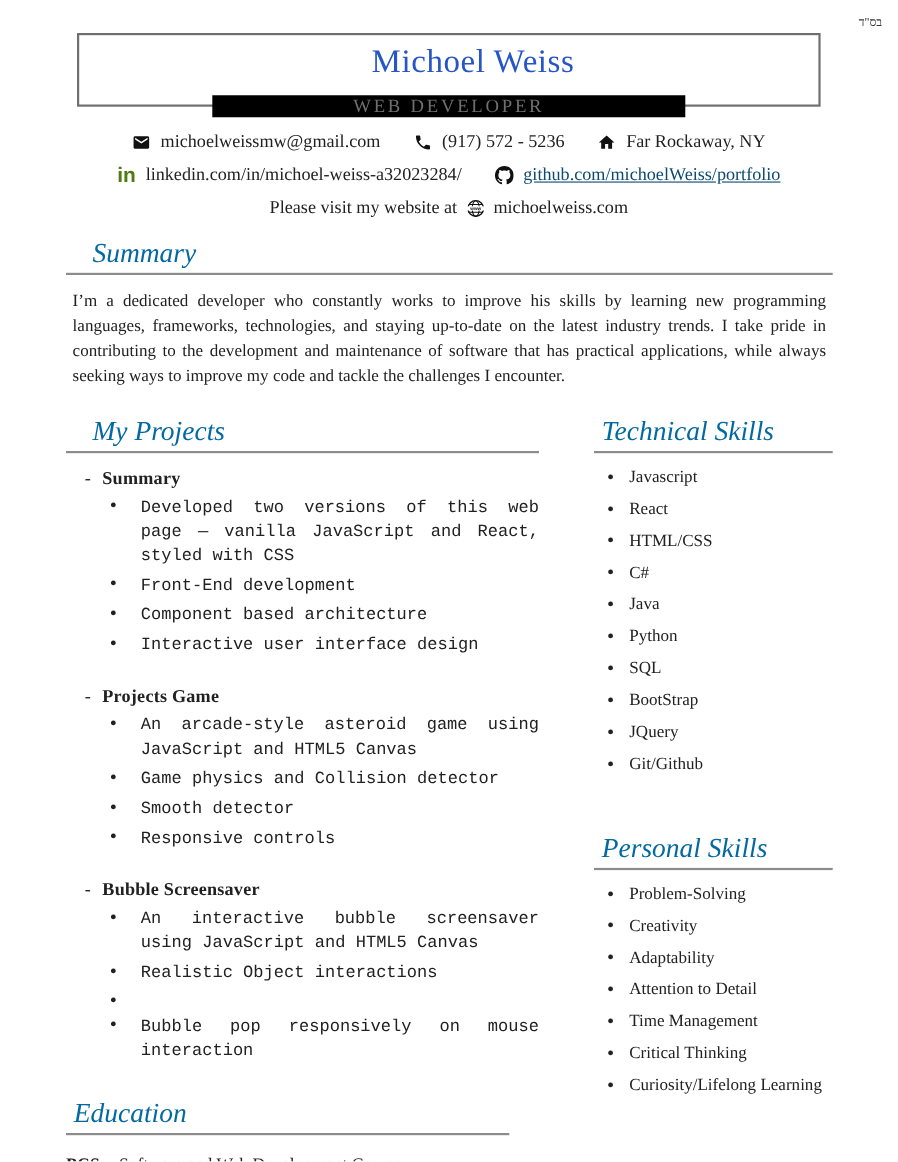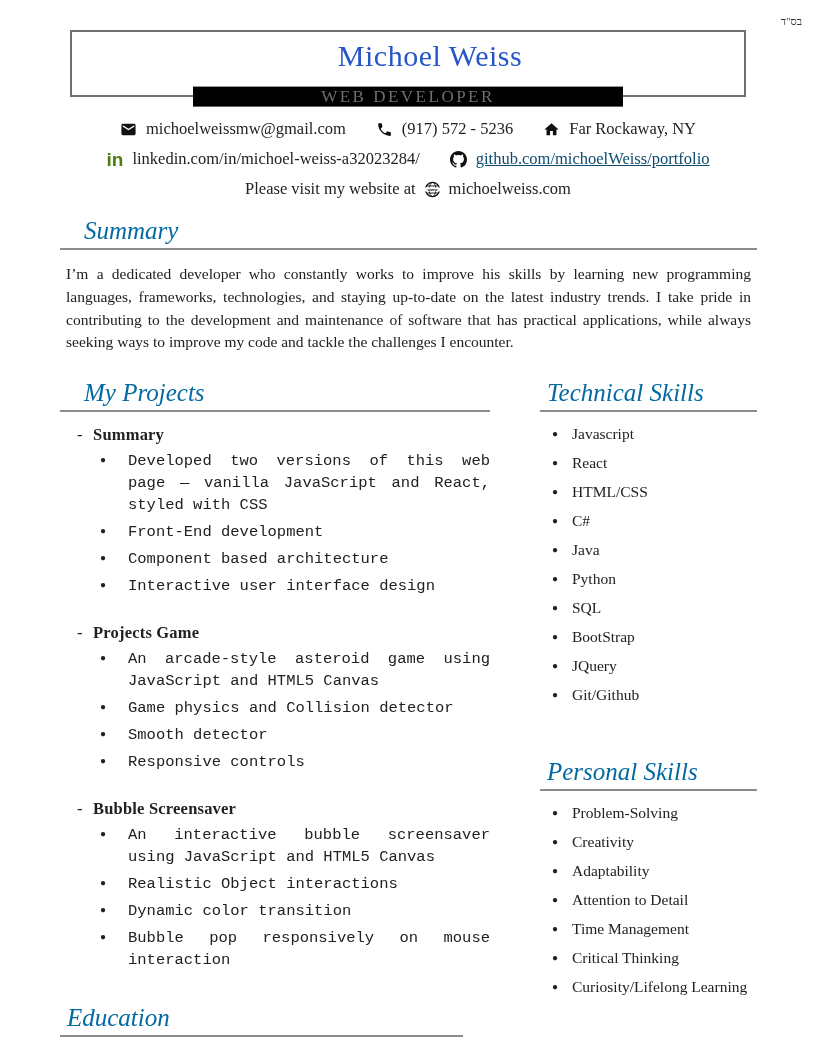--- a/index.html
+++ b/index.html
@@ -257,21 +257,20 @@
             <div class="pb">
                 <span class="blt">●</span>
                 <span class="txt">An interactive bubble screensaver using JavaScript and HTML5 Canvas</span>
               </div>
             <div class="pb">
                 <span class="blt">●</span>
                 <span class="txt">Realistic Object interactions</span>
               </div>
             <div class="pb">
                 <span class="blt">●</span>
-                <span class="txt">Dynamic color transition</span>
               </div>
             <div class="pb">
                 <span class="blt">●</span>
                 <span class="txt">Bubble pop responsively on mouse interaction</span>
               </div>
           </div>
         </section>
 
         <section class="edu-sec">
           <h2 class="sec-title indent-sm">Education</h2>

